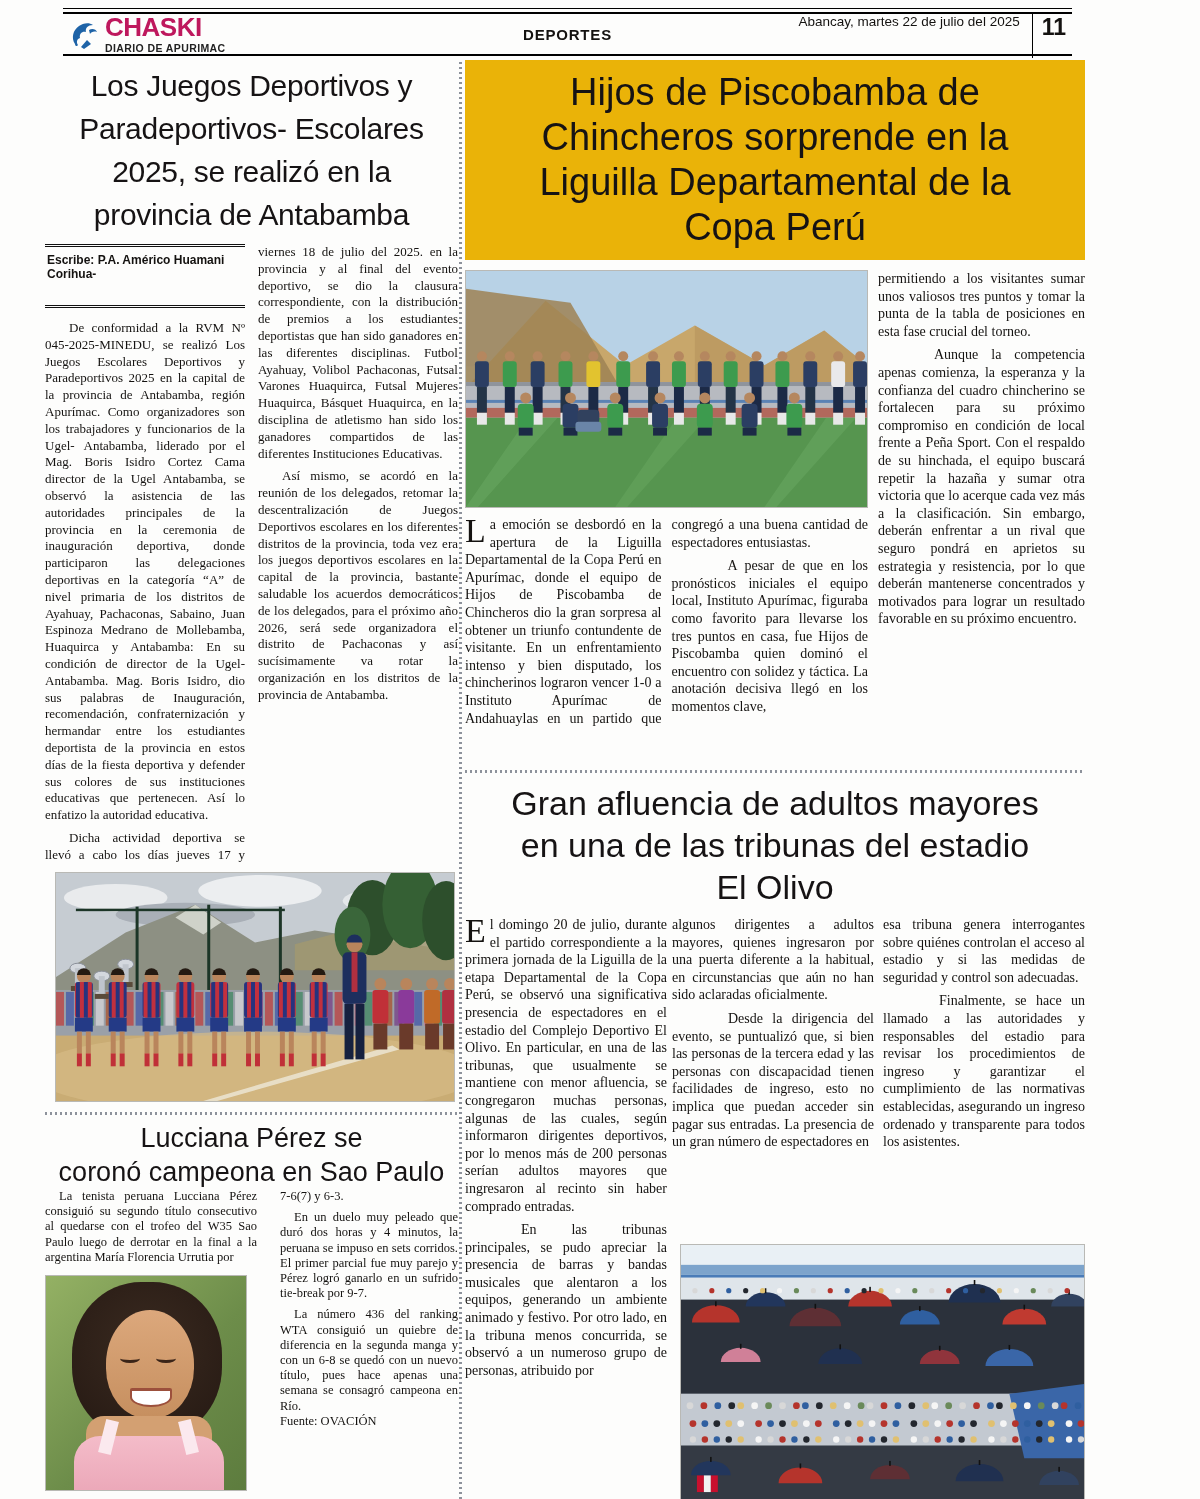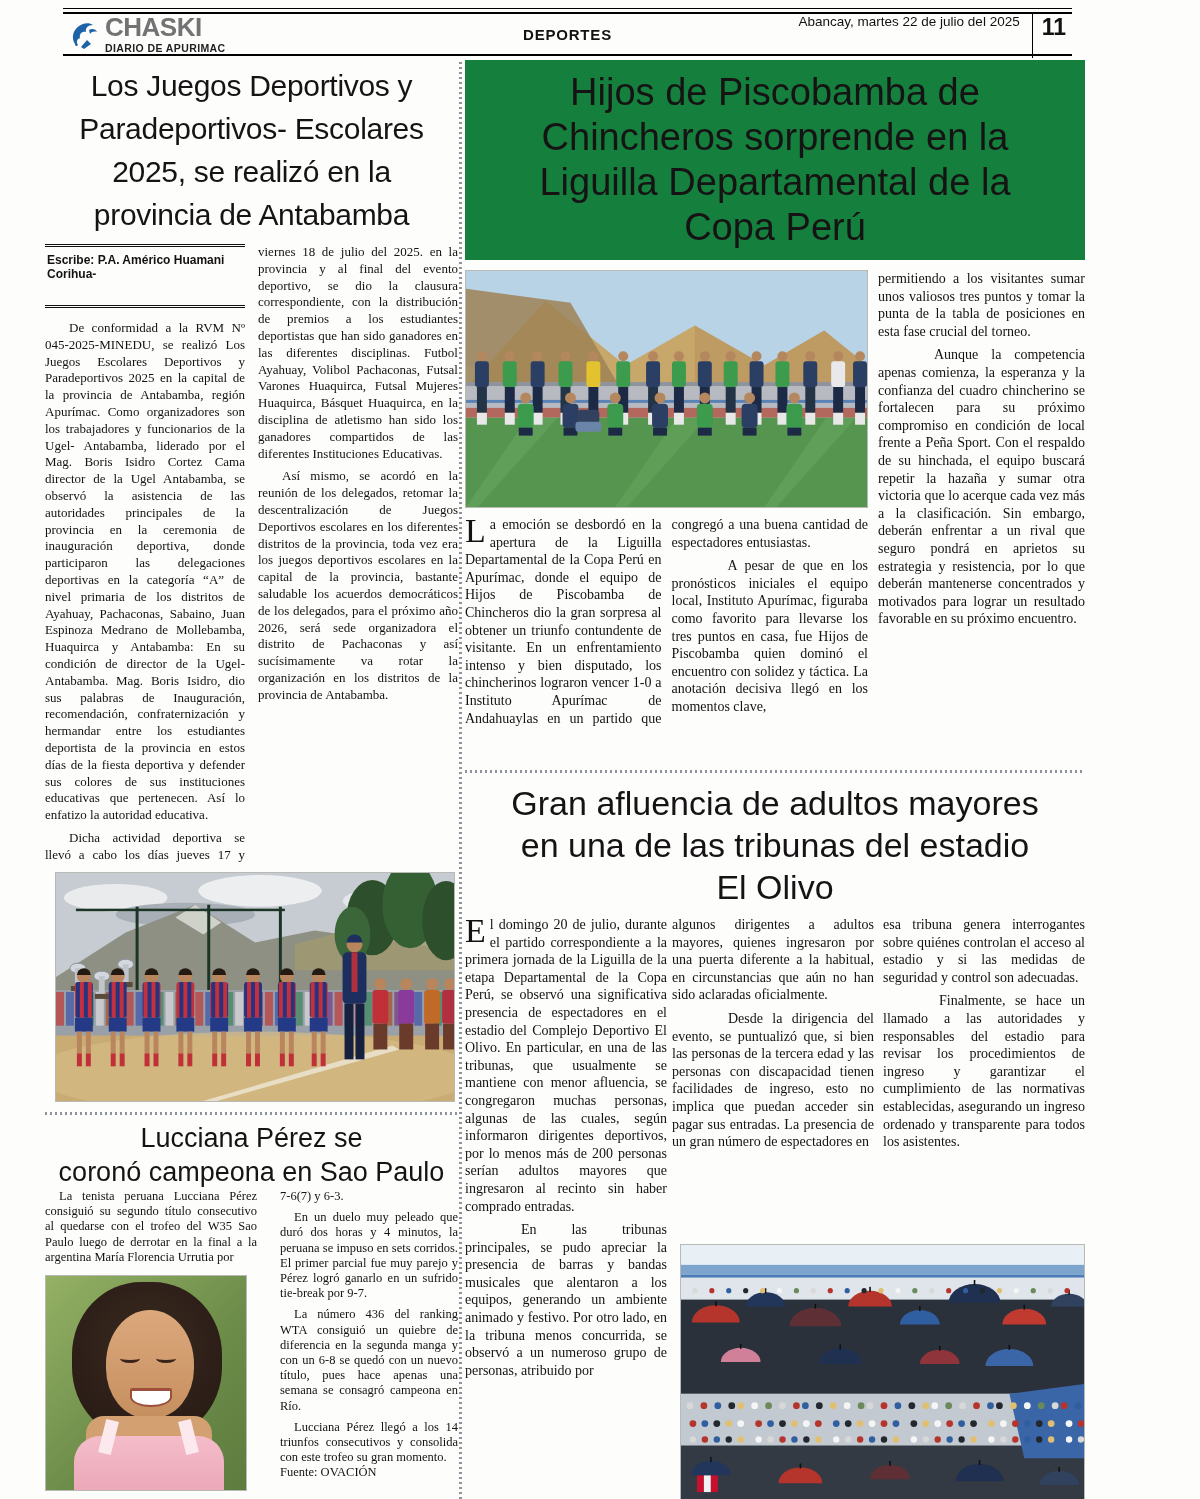--- a/index.html
+++ b/index.html
@@ -6,21 +6,21 @@
   html,body{width:1200px;height:1499px;background:#fdfdfc;overflow:hidden}
   body{position:relative;font-family:"Liberation Serif",serif;color:#141210}
 
   
   .hdr{position:absolute;left:63px;top:8px;width:1009px;border-top:1px solid #000}
   .hdr-in{border-top:2px solid #000;border-bottom:2px solid #000;margin-top:3px;height:44px;
           display:flex;align-items:center;position:relative;padding:0 6px}
   .brandbox{display:flex;align-items:center;gap:6px}
   .bird{width:30px;height:32px}
   .brandtxt{display:flex;flex-direction:column;line-height:1}
-  .brand{font:800 26px/26px "Liberation Sans",sans-serif;letter-spacing:-.5px;color:#737373}
+  .brand{font:800 26px/26px "Liberation Sans",sans-serif;letter-spacing:-.5px;color:#be185d}
   .tagline{font:700 10.5px "Liberation Sans",sans-serif;letter-spacing:.4px;color:#222;margin-top:2px}
   .section{position:absolute;left:0;right:0;text-align:center;
            font:700 15px "Liberation Sans",sans-serif;letter-spacing:.8px}
   .hdr-right{margin-left:auto;display:flex;height:100%}
   .date{font:400 13.5px "Liberation Sans",sans-serif}
   .pnum-sep{width:0;border-left:1.5px solid #000;height:44px;margin:0 9px 0 12px}
   .pnum{font:700 23px "Liberation Sans",sans-serif}
 
   
   .left-region{position:absolute;left:45px;top:60px;width:413px;height:1439px;overflow:hidden}
@@ -57,21 +57,21 @@
   .tn-eye{position:absolute;width:20px;height:9px;border-bottom:3px solid #3a2418;border-radius:50%}
   .tn-smile{position:absolute;left:84px;top:112px;width:42px;height:19px;background:#fff;
             border:2px solid #9c503c;border-top-width:3px;border-radius:4px 4px 40px 40px/4px 4px 19px 19px}
   .tn-top{position:absolute;left:28px;bottom:-4px;width:150px;height:58px;border-radius:26px 26px 0 0;
           background:linear-gradient(#f4bcc9,#eba7b8)}
   .tn-strap{position:absolute;width:13px;height:34px;background:#fbe9ee;bottom:36px}
   .tn-shou{position:absolute;left:40px;bottom:40px;width:126px;height:34px;border-radius:18px 18px 0 0;
            background:#d3a072}
 
   
-  .a2-titlebox{background:#15803d;margin-top:0;padding:10px 4px;font-size:38px;line-height:45px}
+  .a2-titlebox{background:#eab308;margin-top:0;padding:10px 4px;font-size:38px;line-height:45px}
   .a2-row{display:flex;margin-top:10px}
   .a2-left{width:403px}
   .a2-cols{margin-top:8px;height:246px;column-count:2;column-gap:10px;column-fill:auto;overflow:hidden}
   .a2-right{width:207px;margin-left:10px}
   .bt2{font-size:14px;line-height:17.6px;text-align:justify;hyphens:auto;-webkit-hyphens:auto}
   .gap{margin-top:6px}
   .inL{text-indent:56px}
   .dc{float:left;font:400 34px/27px "Liberation Serif",serif;padding:1px 4px 0 0}
 
   
@@ -312,21 +312,20 @@
         <div class="tn-shou"></div>
         <div class="tn-top"></div>
         <div class="tn-strap" style="left:56px;transform:rotate(14deg)"></div>
         <div class="tn-strap" style="left:136px;transform:rotate(-14deg)"></div>
       </div>
     </div>
     <div class="a4c2">
       <p class="bt4">7-6(7) y 6-3.</p>
       <p class="bt4 in4 gap">En un duelo muy peleado que duró dos horas y 4 minutos, la peruana se impuso en sets corridos. El primer parcial fue muy parejo y Pérez logró ganarlo en un sufrido tie-break por 9-7.</p>
       <p class="bt4 in4 gap">La número 436 del ranking WTA consiguió un quiebre de diferencia en la segunda manga y con un 6-8 se quedó con un nuevo título, pues hace apenas una semana se consagró campeona en Río.</p>
-      <p class="bt4 in4 gap">Lucciana Pérez llegó a los 14 triunfos consecutivos y consolida con este trofeo su gran momento.</p>
       <p class="bt4 src">Fuente: OVACIÓN</p>
     </div>
   </div>
 </div>
 
 <div class="right-region">
 
   <h1 class="headline a2-titlebox">Hijos de Piscobamba de
 Chincheros sorprende en la
 Liguilla Departamental de la

